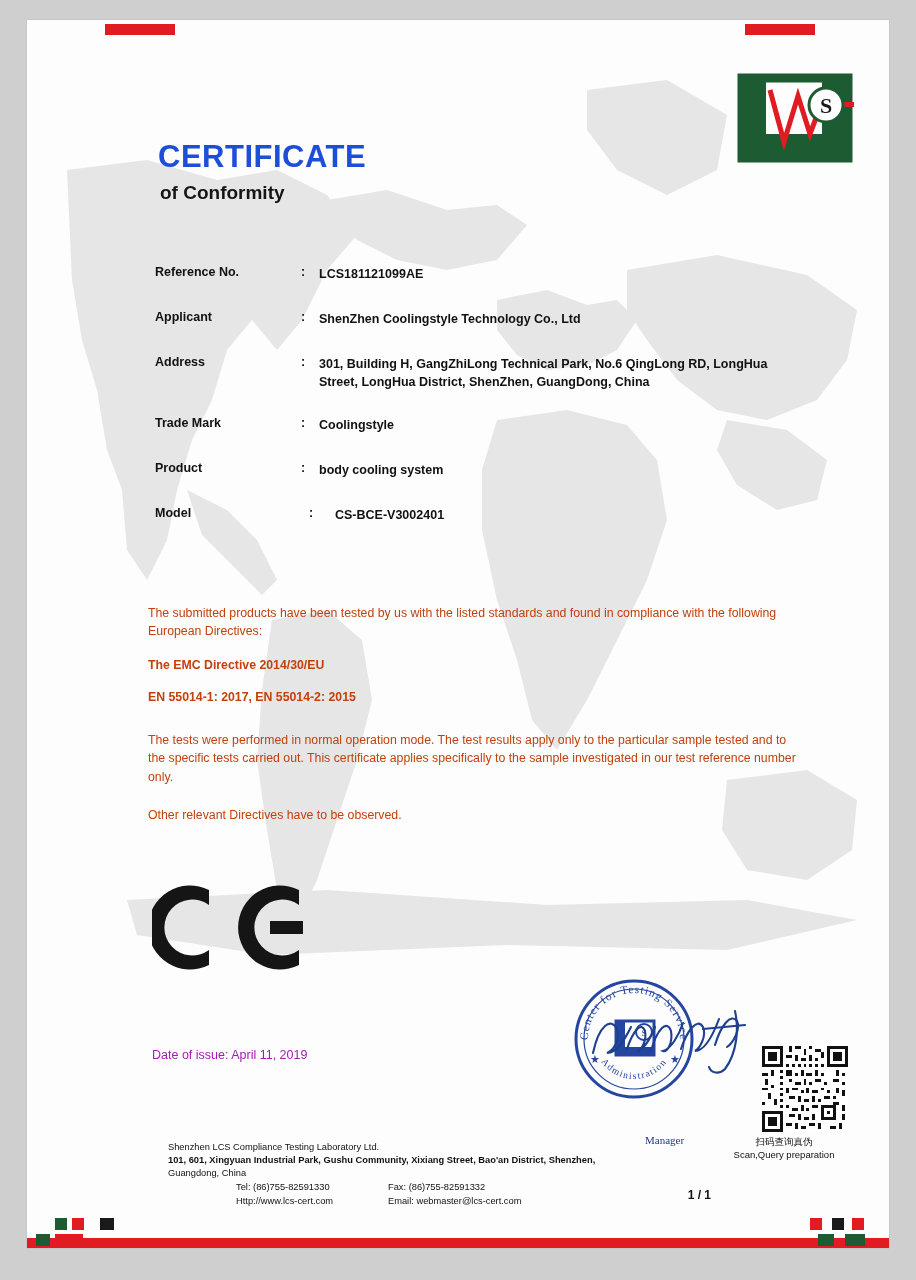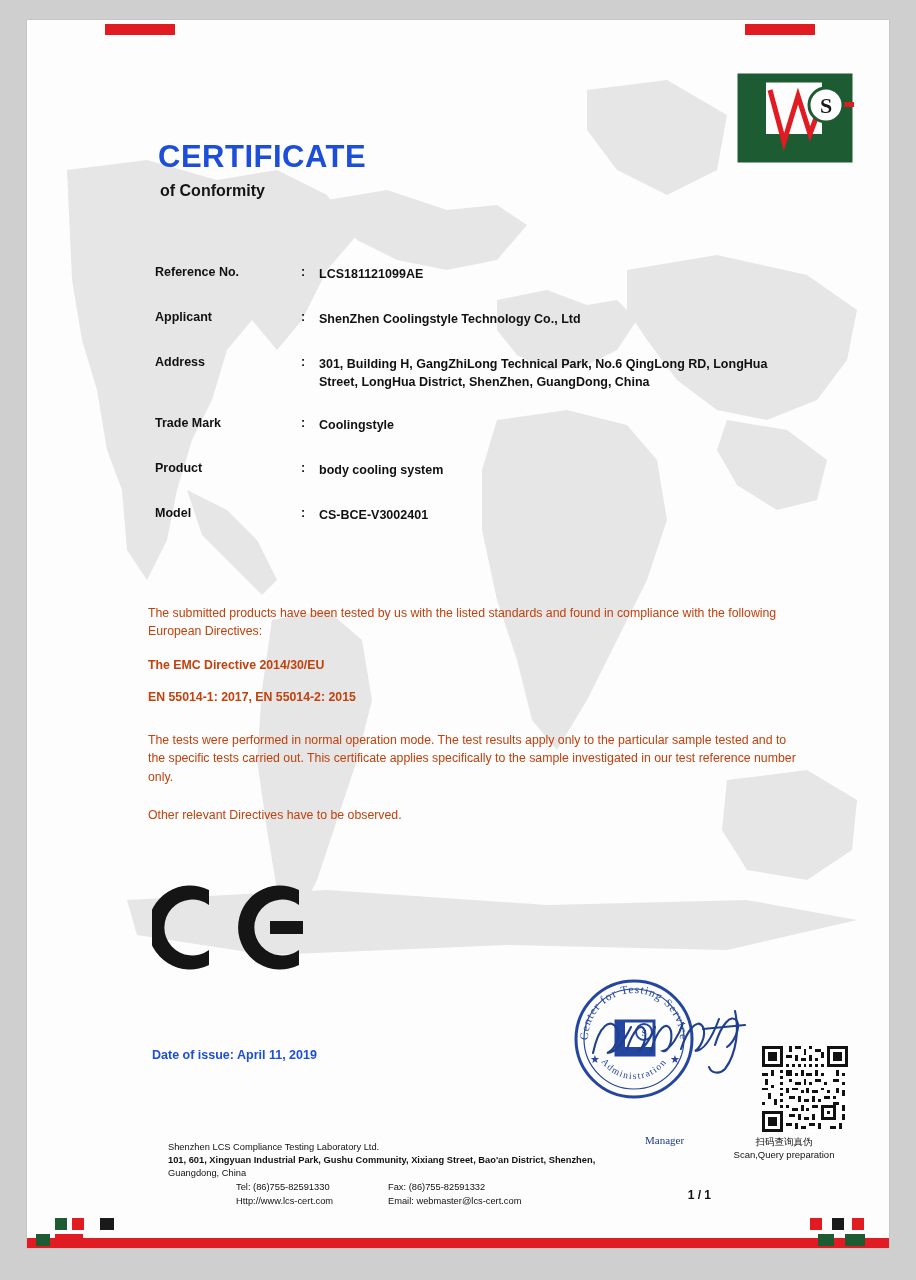--- a/index.html
+++ b/index.html
@@ -79,21 +79,21 @@
     left: 158px; top: 140px;
   }
   .title-main {
     font-size: 31px;
     font-weight: bold;
     letter-spacing: 0.5px;
     color: #1d4ed8;
     line-height: 1.1;
   }
   .title-sub {
-    font-size: 16px;
+    font-size: 19px;
     font-weight: bold;
     color: #151515;
     margin-top: 8px;
     margin-left: 2px;
   }
 
   
   .fields {
     position: absolute;
     left: 155px; top: 265px;
@@ -157,22 +157,22 @@
     position: absolute;
     left: 152px; top: 880px;
     width: 160px; height: 95px;
   }
 
   
   .date-issue {
     position: absolute;
     left: 152px; top: 1048px;
     font-size: 12.5px;
-    font-weight: bold;
-    color: #1d4ed8;
+    font-weight: normal;
+    color: #a21caf;
   }
 
   
   .stamp {
     position: absolute;
     left: 570px; top: 975px;
     width: 128px; height: 128px;
   }
   .signature {
     position: absolute;
@@ -322,21 +322,21 @@
       <div class="fcolon">:</div>
       <div class="fvalue">Coolingstyle</div>
     </div>
 
     <div class="frow">
       <div class="flabel">Product</div>
       <div class="fcolon">:</div>
       <div class="fvalue">body cooling system</div>
     </div>
 
-    <div class="frow" style="margin-bottom:0;">
+    <div class="frow" style="margin-bottom:0;gap:8px;">
       <div class="flabel">Model</div>
       <div class="fcolon">:</div>
       <div class="fvalue">CS-BCE-V3002401</div>
     </div>
   </div>
 
   <div class="body-text">
     <div class="p-intro">The submitted products have been tested by us with the listed standards and found in compliance with the following European Directives:</div>
     <div class="p-bold">The EMC Directive 2014/30/EU</div>
     <div class="p-bold2">EN 55014-1: 2017, EN 55014-2: 2015</div>

